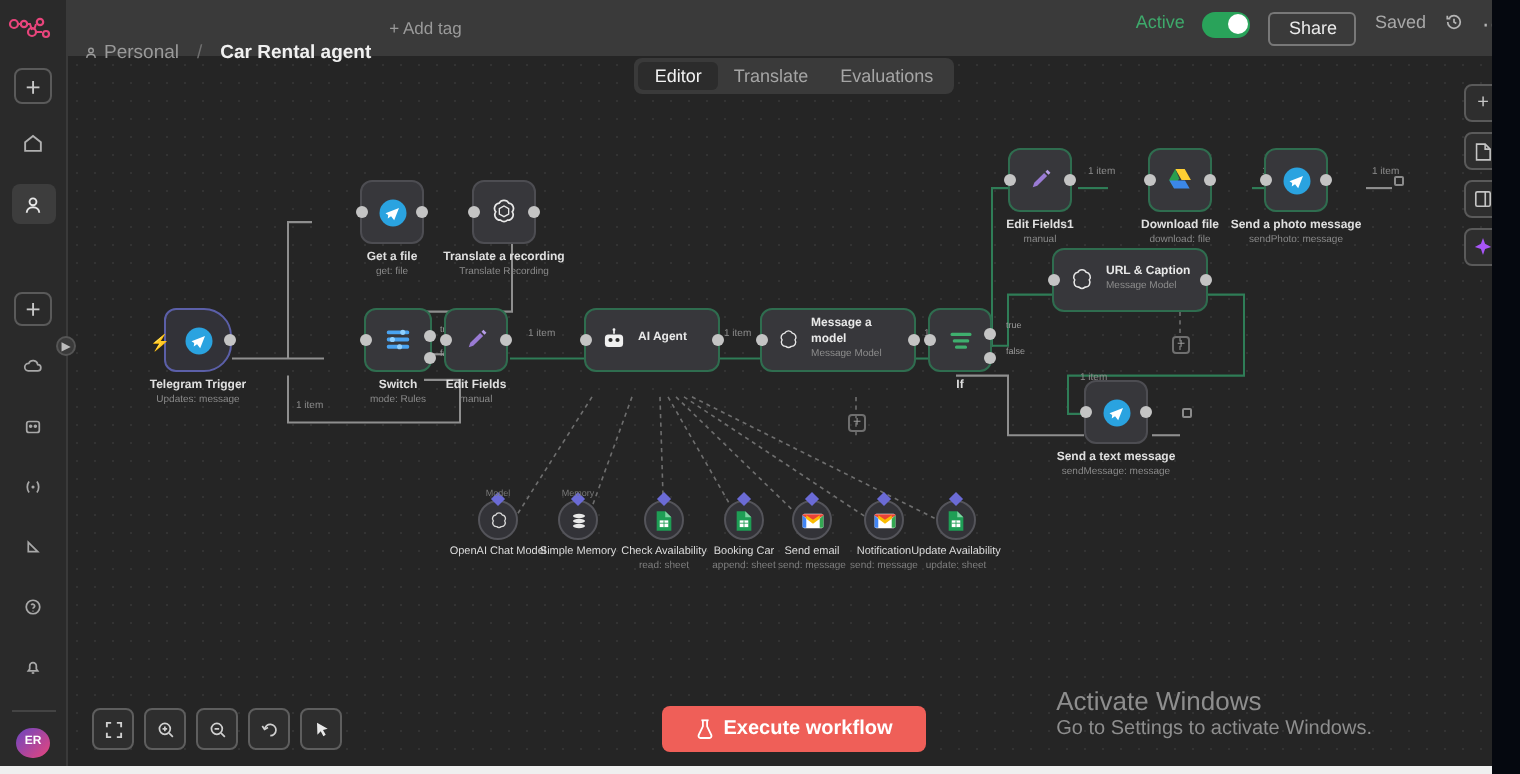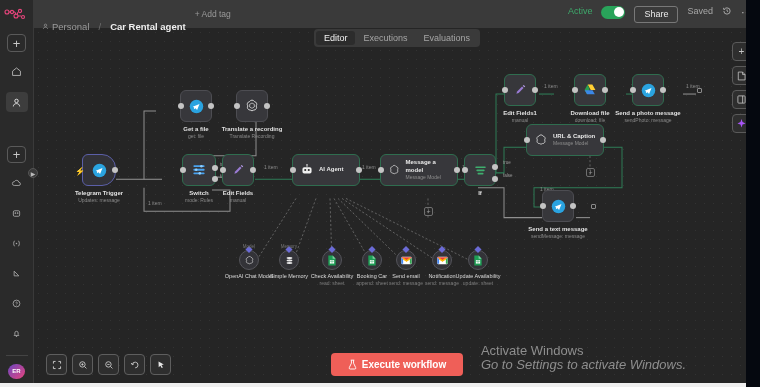--- a/index.html
+++ b/index.html
@@ -182,21 +182,21 @@
     display:flex; align-items:center; justify-content:center;
   }
   .exec-wrap { position:absolute; left:0; right:0; bottom:11px; display:flex; justify-content:center; z-index:20; }
   .exec-btn {
     background:#ef5f58; color:#fff; border:none; border-radius:4px;
     padding:6px 17px; font-size:10px; font-weight:bold;
     display:flex; align-items:center; gap:5px; font-family:"Liberation Sans", sans-serif;
   }
   .watermark { position:absolute; right:74px; bottom:16px; text-align:left; z-index:15; }
   .wm1 { font-size:13px; color:#8e8e8e; line-height:16px; }
-  .wm2 { font-size:13px; color:#8e8e8e; line-height:12px;font-style:italic; }
+  .wm2 { font-size:10px; color:#8e8e8e; line-height:12px; }
 
   
   .logsbar {
     height:22px; background:#2f2f2f; border-top:1px solid #454545;
     display:flex; align-items:center; padding:0 10px; flex:0 0 22px; z-index:30;
   }
   .logs-lbl { font-size:9px; color:#d8d8d8; }
   .logs-right { margin-left:auto; display:flex; align-items:center; gap:8px; }
   .clear-exec { font-size:8.5px; color:#b8b8b8; display:flex; align-items:center; gap:3px; }
   .logs-ico { color:#b0b0b0; font-size:8px; }
@@ -308,21 +308,21 @@
               <path d="M7 4.8V7l1.6 1"></path>
             </svg>
         </span>
         <span class="hicon">⋯</span>
       </div>
     </div>
 
     <div class="tabbar">
       <div class="tabs">
         <span class="tab sel">Editor</span>
-        <span class="tab">Executions</span>
+        <span class="tab">Translate</span>
         <span class="tab">Evaluations</span>
       </div>
     </div>
 
     <div class="canvas">
 
       <svg class="wires" viewBox="0 0 726 337" preserveAspectRatio="none">
         <g stroke="#8f8f8f" stroke-width="1" fill="none">
 
           <path d="M82 142 L110 142"></path>

